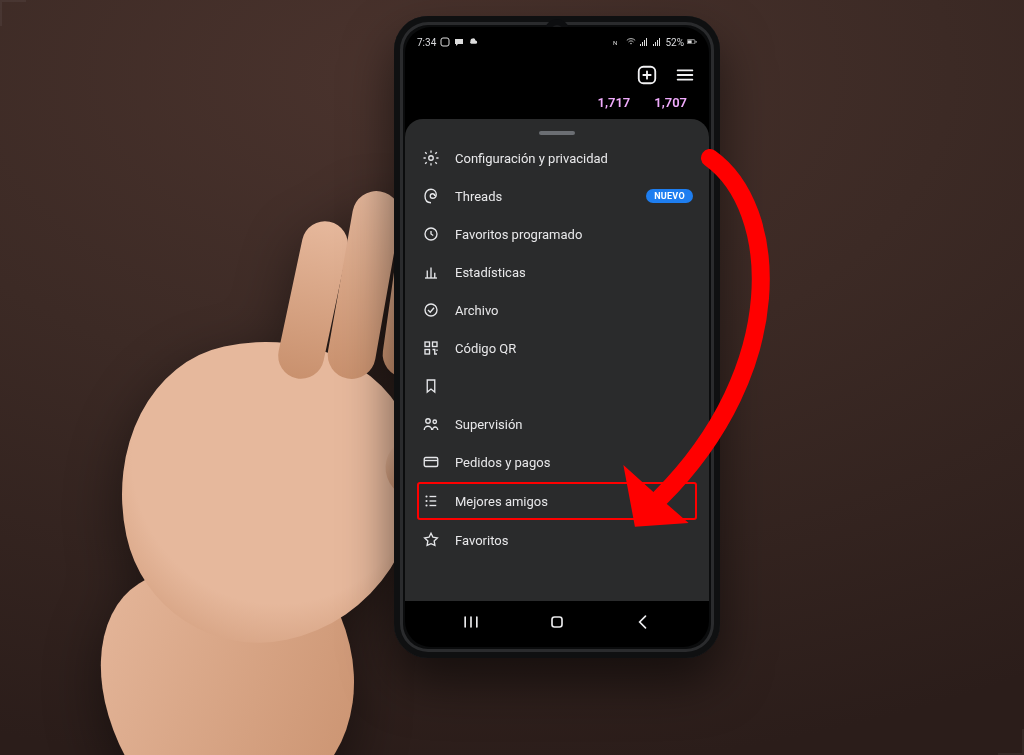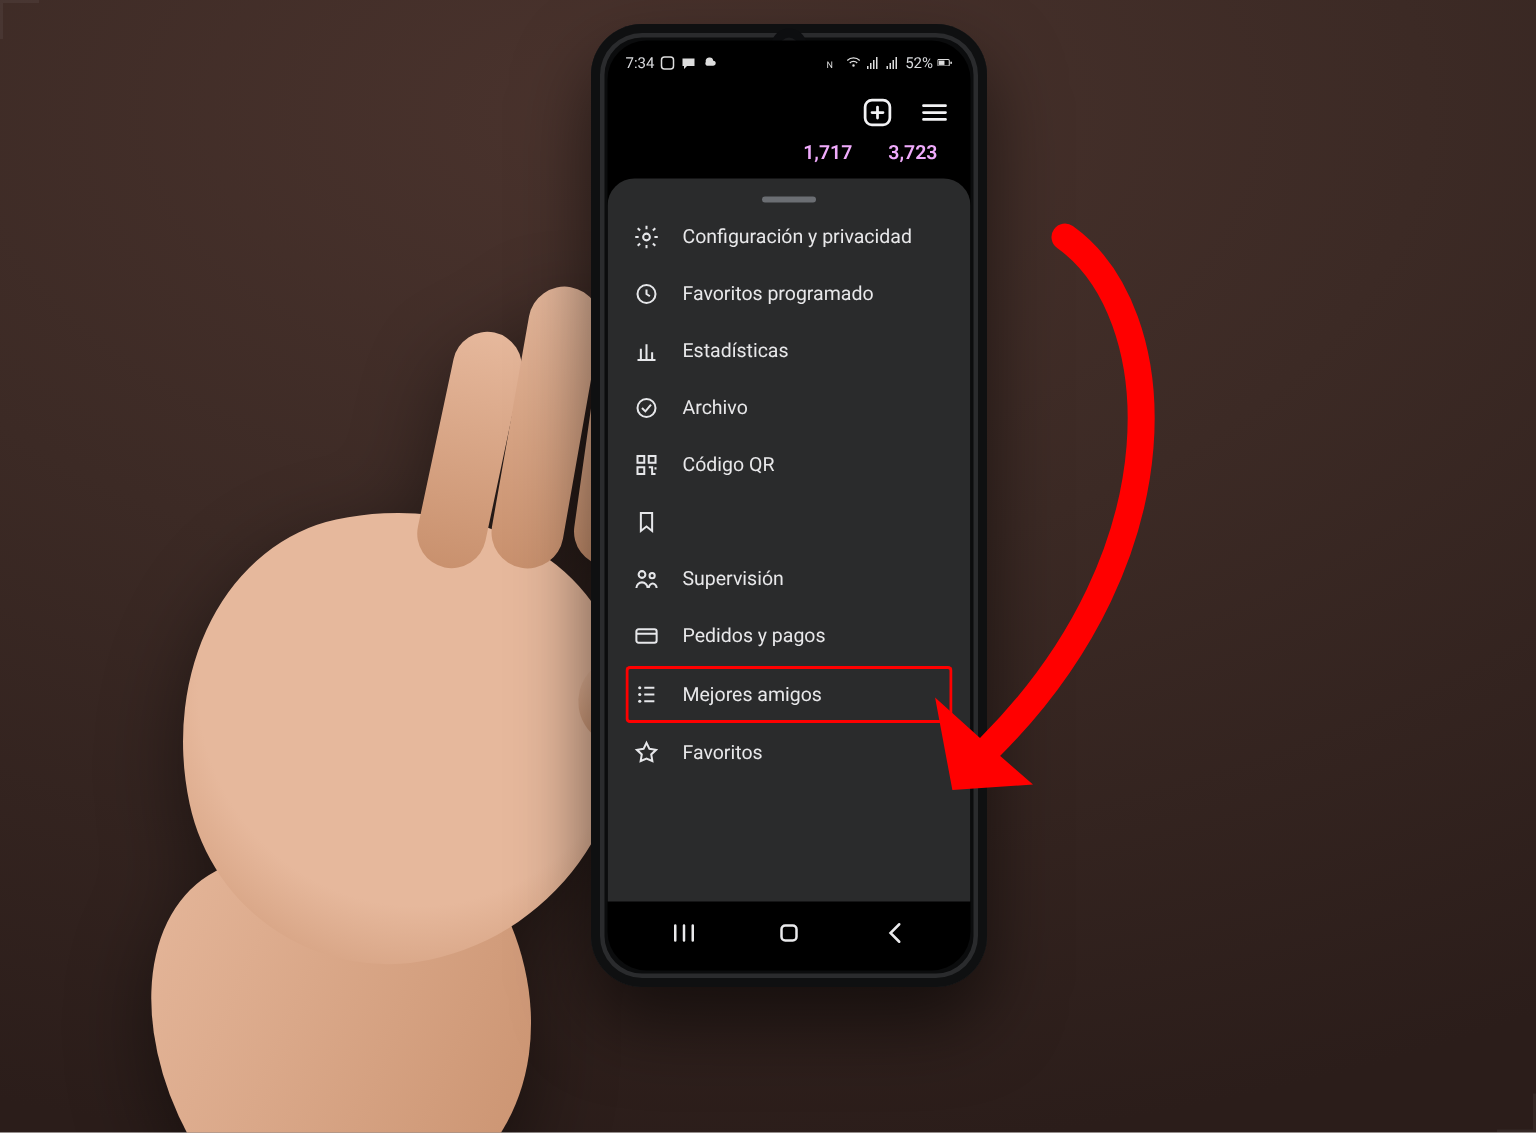--- a/index.html
+++ b/index.html
@@ -55,21 +55,21 @@
     border-radius:40px;
   }
   .finger{position:absolute;background:linear-gradient(180deg,var(--hand),var(--hand-shadow));border-radius:30px;}
   .f1{left:210px; top:100px; width:46px; height:160px; transform:rotate(12deg);}
   .f2{left:260px; top:70px; width:48px; height:190px; transform:rotate(10deg);}
   .f3{left:312px; top:78px; width:46px; height:180px; transform:rotate(8deg);}
   .f4{left:360px; top:110px; width:42px; height:150px; transform:rotate(6deg);}
 
   
   .phone{
-    position:absolute; left:394px; top:16px; width:264px; height:642px;
+    position:absolute; left:394px; top:16px; width:326px; height:642px;
     background:var(--phone-body);
     border-radius:34px;
     box-shadow:
       inset 0 0 0 6px #0f1011,
       inset 0 0 0 9px var(--phone-bezel),
       0 24px 50px rgba(0,0,0,.55);
     overflow:hidden;
   }
   .notch{
     position:absolute; left:50%; top:9px; transform:translateX(-50%);
@@ -232,37 +232,46 @@
       </div>
       <div class="icon-btn">
         <svg viewBox="0 0 24 24" width="22" height="22" stroke="#f2f2f4" stroke-width="2" stroke-linecap="round">
             <path d="M4 7h16M4 12h16M4 17h16"></path>
           </svg>
       </div>
     </div>
 
     <div class="stats">
       <span>1,717</span>
-      <span>3,723</span>
+      <span>1,707</span>
     </div>
 
     <div class="sheet">
       <div class="grab"></div>
       <div class="menu">
 
         <div class="item">
           <span class="mi">
               <svg viewBox="0 0 24 24" width="18" height="18" fill="none" stroke="currentColor" stroke-width="1.8">
                 <circle cx="12" cy="12" r="3"></circle>
                 <path d="M12 2v3M12 19v3M4.2 4.2l2.1 2.1M17.7 17.7l2.1 2.1M2 12h3M19 12h3M4.2 19.8l2.1-2.1M17.7 6.3l2.1-2.1"></path>
               </svg>
             </span>
           <span class="label">Configuración y privacidad</span>
         </div>
 
+        <div class="item">
+          <span class="mi">
+              <svg viewBox="0 0 24 24" width="18" height="18" fill="none" stroke="currentColor" stroke-width="1.8">
+                <path d="M12 21c-5 0-8-3-8-9 0-5 3-9 8-9 4 0 7 3 7 7 0 3-2 5-5 5-2 0-3-1-3-3 0-1.5 1-3 3-3 3 0 3 3 3 3"></path>
+              </svg>
+            </span>
+          <span class="label">Threads</span>
+          <span class="badge">NUEVO</span>
+        </div>
 
         <div class="item">
           <span class="mi">
               <svg viewBox="0 0 24 24" width="18" height="18" fill="none" stroke="currentColor" stroke-width="1.8">
                 <circle cx="12" cy="12" r="8"></circle>
                 <path d="M12 8v4l3 2"></path>
               </svg>
             </span>
           <span class="label">Favoritos programado</span>
         </div>

